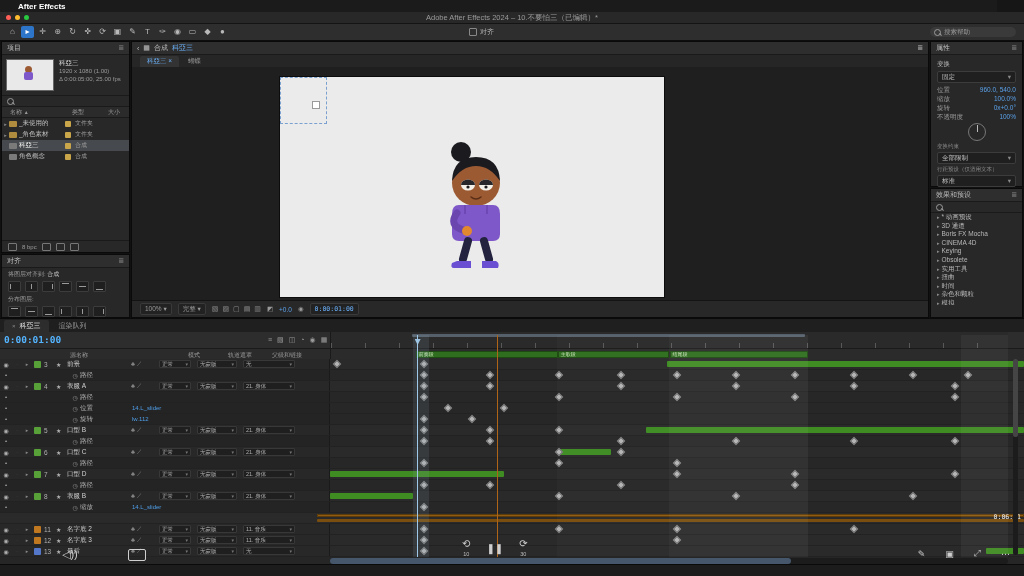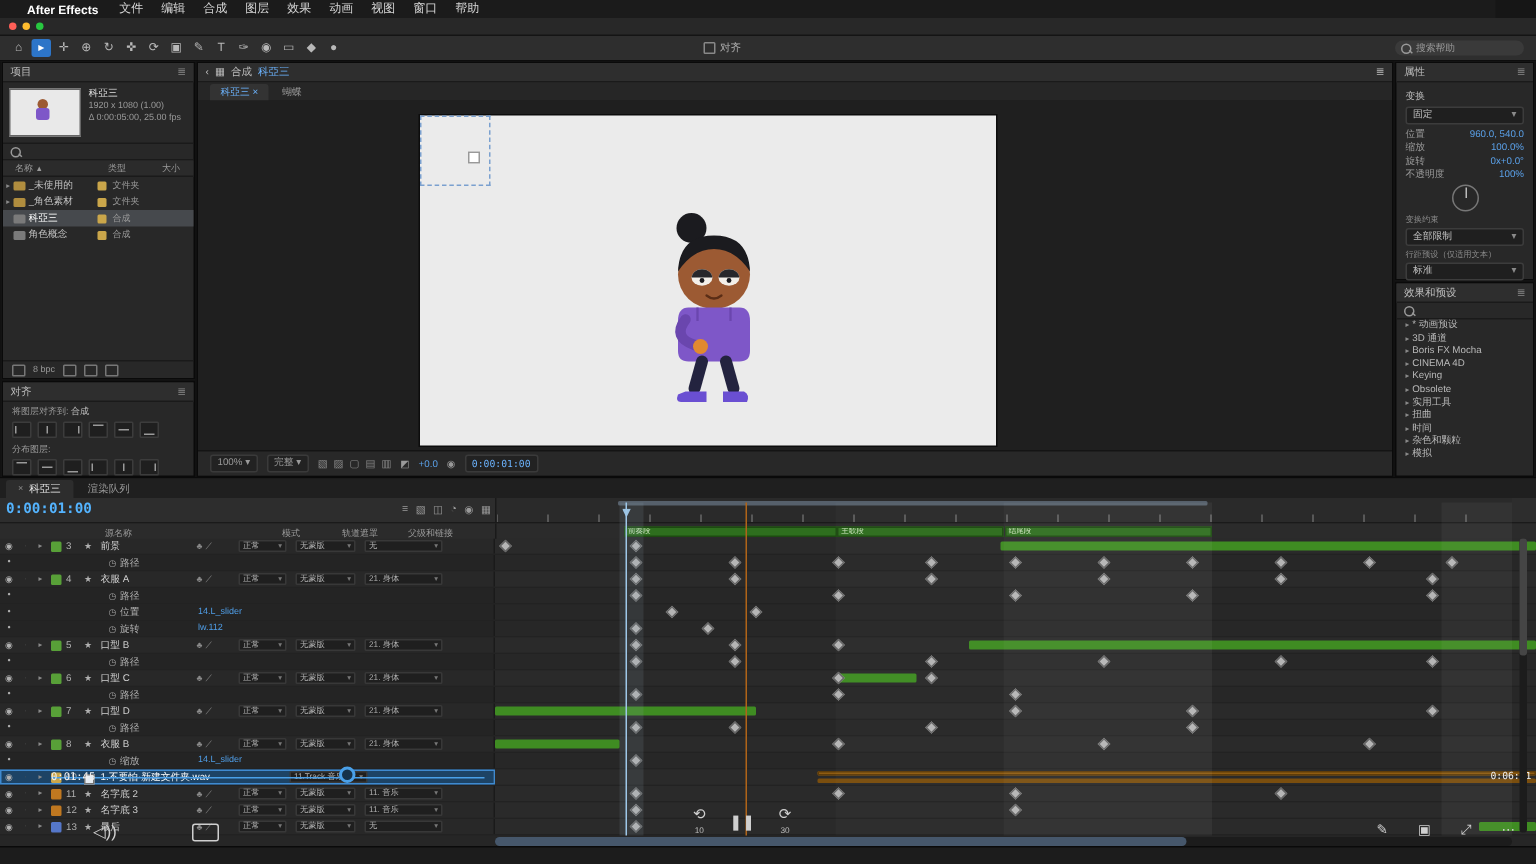--- a/index.html
+++ b/index.html
@@ -218,39 +218,29 @@
   .mini-char .mb{width:9px;height:8px;border-radius:2px;background:#7e57c8;margin-top:-1px;}
 </style>
 </head>
 <body>
 
 <div id="app">
 
   <div id="menubar">
     <span class="apple"></span>
     <span class="appname">After Effects</span>
-    <div id="menu-items" style="display: flex;">
-        <div class="menu-item">文件</div>
-        <div class="menu-item">编辑</div>
-        <div class="menu-item">合成</div>
-        <div class="menu-item">图层</div>
-        <div class="menu-item">效果</div>
-        <div class="menu-item">动画</div>
-        <div class="menu-item">视图</div>
-        <div class="menu-item">窗口</div>
-        <div class="menu-item">帮助</div>
-      </div>
   </div>
 
   <div id="titlebar">
     <div class="tl-dots">
       <i style="background:#ff5f57"></i>
       <i style="background:#febc2e"></i>
       <i style="background:#28c840"></i>
     </div>
+    <div class="t-text">Adobe After Effects 2024 – 10.不要怕三（已编辑）*</div>
   </div>
 
   <div id="toolbar">
     <div id="tools">
         <span class="tool">⌂</span>
         <span class="tool active">▸</span>
         <span class="tool">✛</span>
         <span class="tool">⊕</span>
         <span class="tool">↻</span>
         <span class="tool">✜</span>
@@ -767,34 +757,20 @@
             <span class="p-ind"></span>
             <span class="p-watch">◷</span>
             <span class="p-name">缩放</span>
             <span class="p-expr">14.L_slider</span>
           </div>
           <div class="tl-lane">
             <div class="key" style="left: 13.5%;"></div>
           </div>
         </div>
         <div class="tl-row audio">
-          <div class="tl-left">
-            <span class="c-eye">◉</span>
-            <span class="c-dot">·</span>
-            <span class="c-chev">▸</span>
-            <span class="c-chip" style="background: rgb(202, 166, 74);"></span>
-            <span class="c-num">10</span>
-            <span class="c-star">♪</span>
-            <span class="c-name">1.不要怕·新建文件夹.wav</span>
-            <span class="cell-box c-parent">11.Track 音乐!<span class="car2">▾</span></span>
-            <div class="lvl-line"></div>
-            <div class="lvl-sq"></div>
-            <div class="lvl-ring"></div>
-            <div class="in-time mono">0:01:45</div>
-          </div>
           <div class="tl-lane">
             <div class="bar o dbl" style="left: 31%; width: 69%;"></div>
             <div class="bar2" style="left: 31%; width: 69%;"></div>
             <div class="out-time mono">0:06:31</div>
           </div>
         </div>
         <div class="tl-row">
           <div class="tl-left">
             <span class="c-eye">◉</span>
             <span class="c-dot">·</span>

